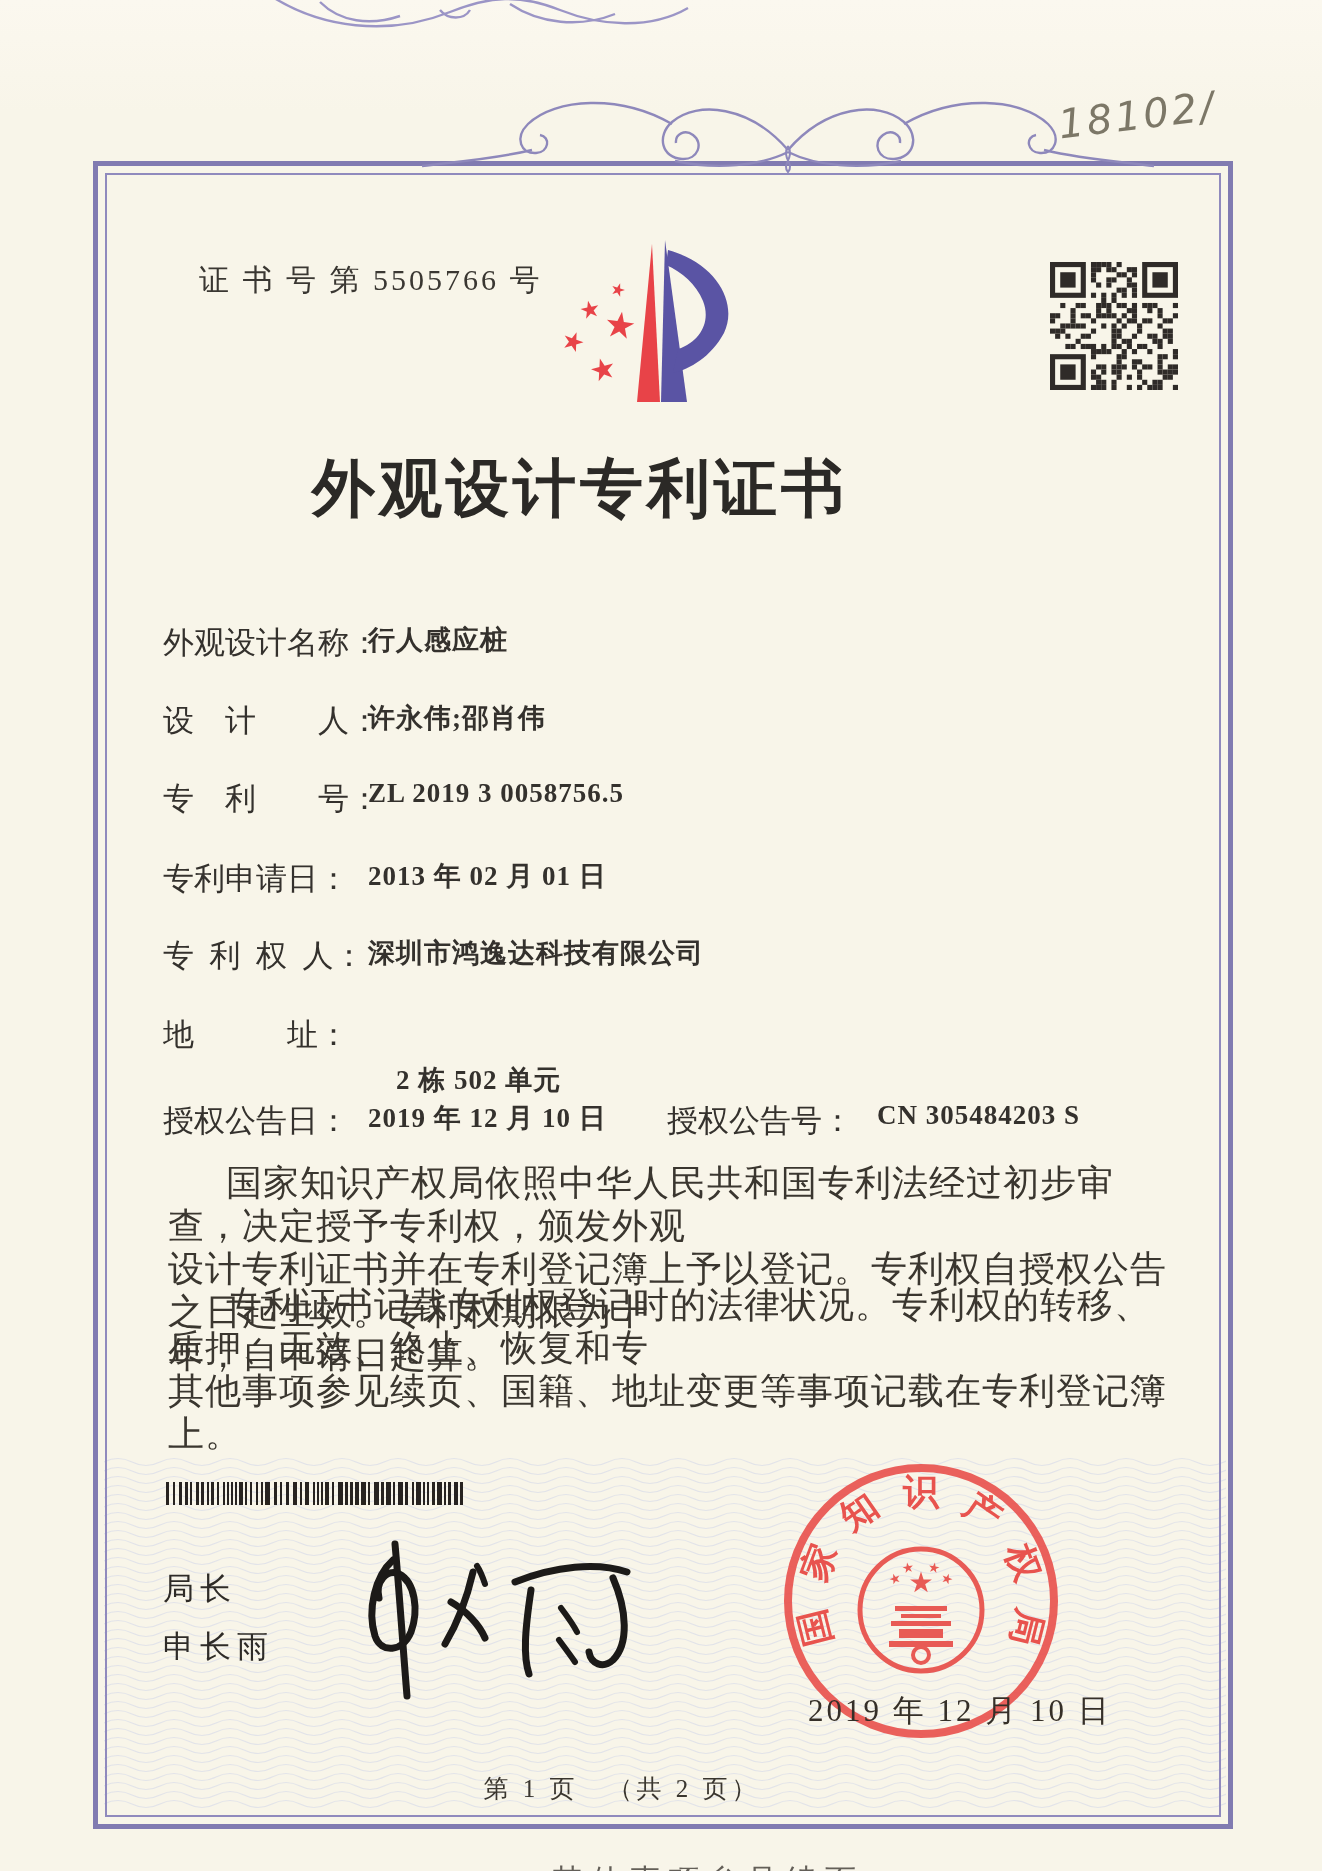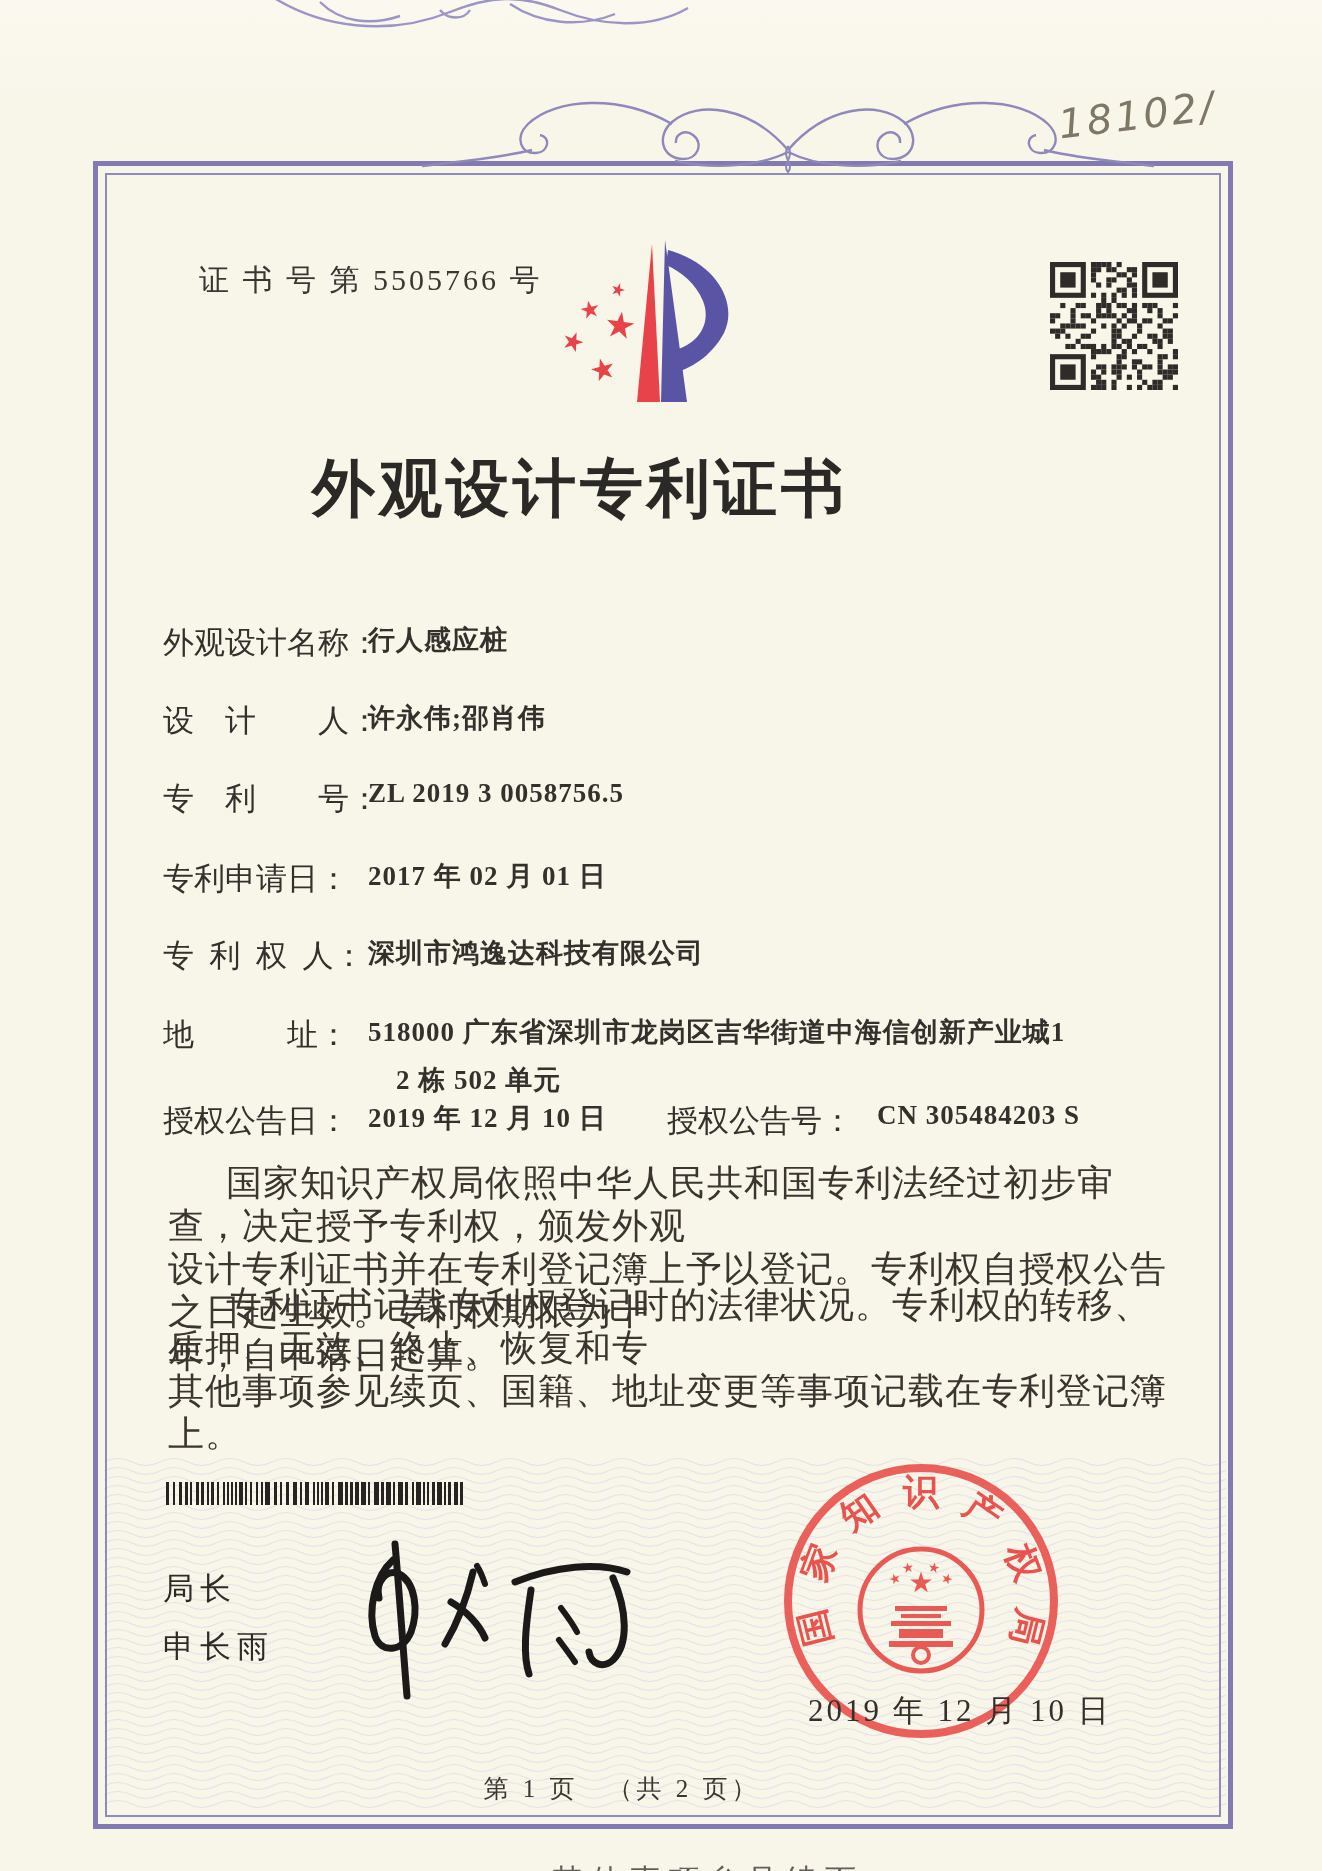--- a/index.html
+++ b/index.html
@@ -333,27 +333,26 @@
   <span class="abs flabel" style="left:163px; top:622px;">外观设计名称：</span>
   <span class="abs fvalue" style="left:368px; top:622px;">行人感应桩</span>
 
   <span class="abs flabel" style="left:163px; top:700px;">设　计　　人：</span>
   <span class="abs fvalue" style="left:368px; top:700px;">许永伟;邵肖伟</span>
 
   <span class="abs flabel" style="left:163px; top:778px;">专　利　　号：</span>
   <span class="abs fvalue" style="left:368px; top:778px;">ZL 2019 3 0058756.5</span>
 
   <span class="abs flabel" style="left:163px; top:858px;">专利申请日：</span>
-  <span class="abs fvalue" style="left:368px; top:858px;">2017 年 02 月 01 日</span>
+  <span class="abs fvalue" style="left:368px; top:858px;">2013 年 02 月 01 日</span>
 
   <span class="abs flabel" style="left:163px; top:935px;">专 利 权 人：</span>
   <span class="abs fvalue" style="left:368px; top:935px;">深圳市鸿逸达科技有限公司</span>
 
   <span class="abs flabel" style="left:163px; top:1014px;">地　　　址：</span>
-  <span class="abs fvalue" style="left:368px; top:1014px;">518000 广东省深圳市龙岗区吉华街道中海信创新产业城1</span>
   <span class="abs fvalue" style="left:368px; top:1062px;margin-left:28px;">2 栋 502 单元</span>
 
   <span class="abs flabel" style="left:163px; top:1100px;">授权公告日：</span>
   <span class="abs fvalue" style="left:368px; top:1100px;">2019 年 12 月 10 日</span>
   <span class="abs flabel" style="left:667px; top:1100px;font-family:Liberation Mono, monospace;">授权公告号：</span>
   <span class="abs fvalue" style="left:877px; top:1100px;">CN 305484203 S</span>
 
   <div class="abs body-para" style="top:1150px;">国家知识产权局依照中华人民共和国专利法经过初步审查，决定授予专利权，颁发外观
 设计专利证书并在专利登记簿上予以登记。专利权自授权公告之日起生效。专利权期限为十
 年，自申请日起算。</div>

